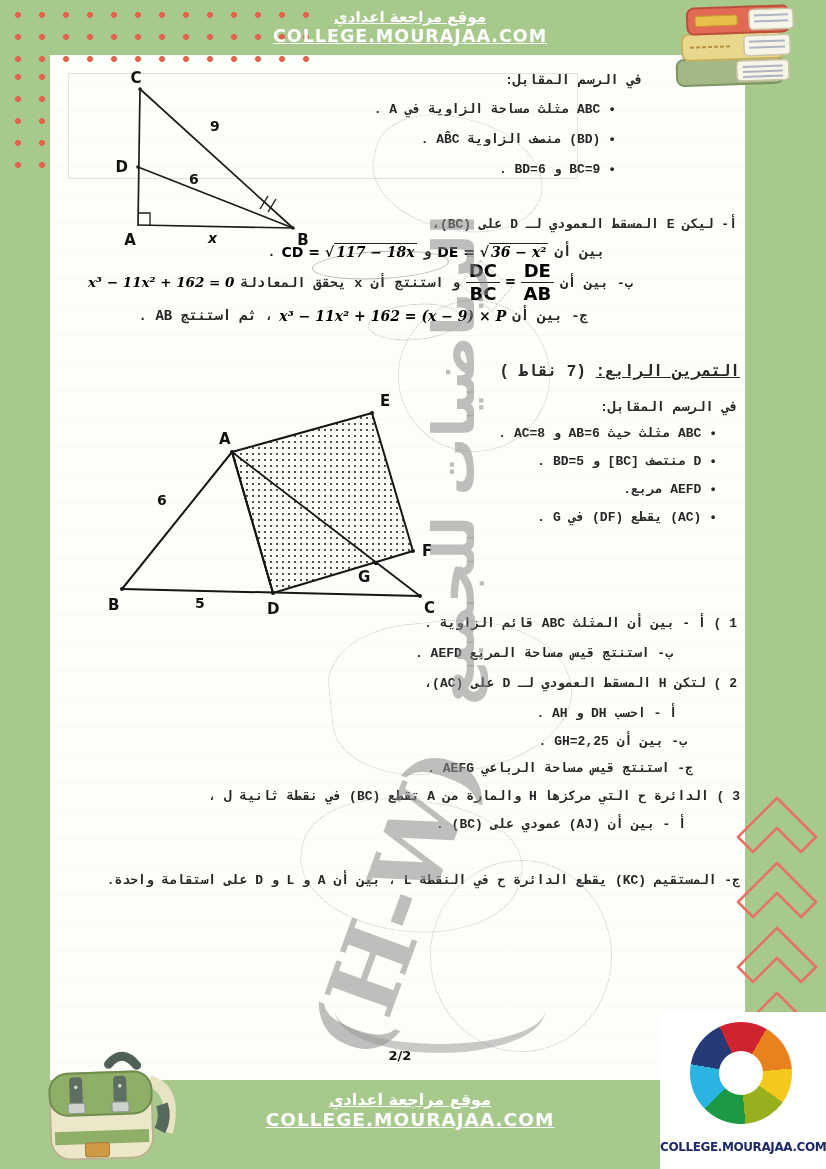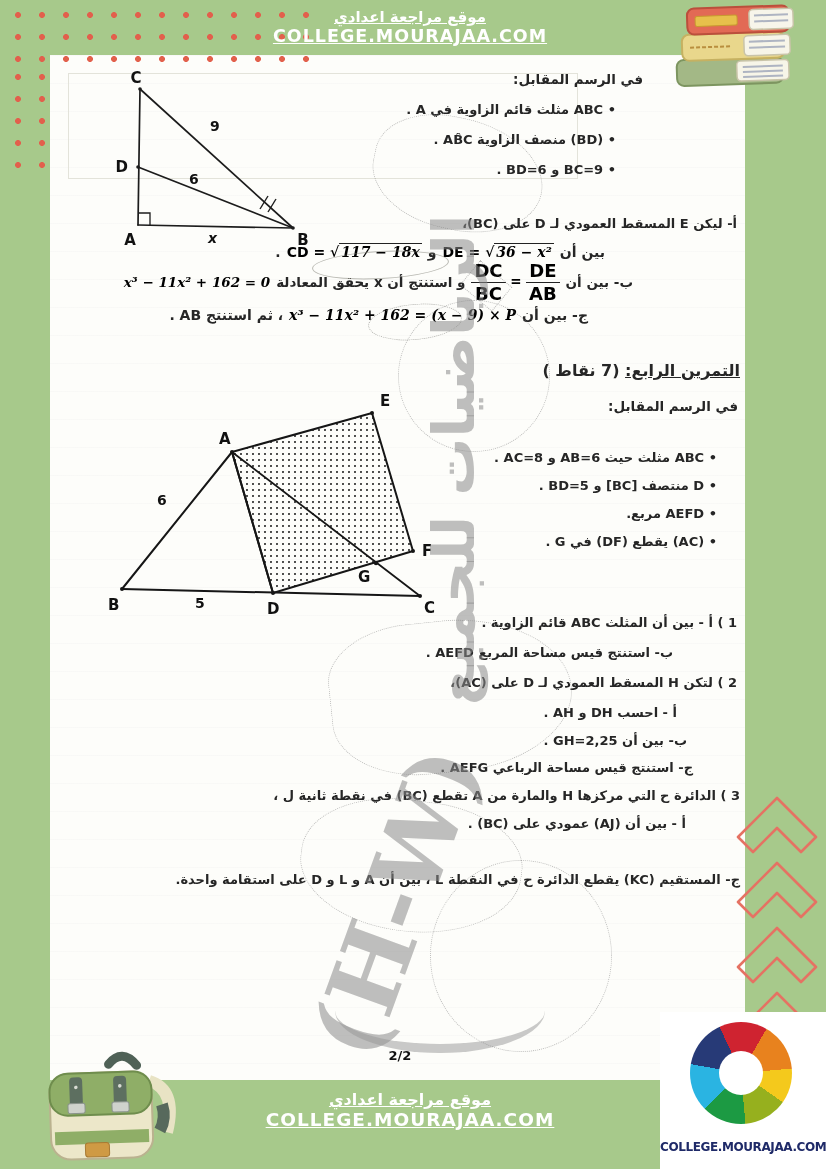--- a/index.html
+++ b/index.html
@@ -9,21 +9,21 @@
   .dots{background-image:radial-gradient(circle,#e2604c 2.6px,rgba(226,96,76,0) 3.3px);
         background-size:24px 22px;background-position:6px 4px;}
   .page{position:absolute;left:50px;top:55px;width:695px;height:1025px;background:#fdfdfa;z-index:1;}
   .page::after{content:"";position:absolute;inset:0;
         background:repeating-linear-gradient(180deg,rgba(90,90,120,.028) 0 1px,rgba(0,0,0,0) 1px 28px);}
   .sitehead{z-index:9;text-align:center;color:#fff;}
   .sitehead .l1{font-size:15px;font-weight:bold;text-decoration:underline;}
   .sitehead .l2{font-size:17.5px;font-weight:bold;text-decoration:underline;letter-spacing:1px;}
   .sitefoot .l1{font-size:16px;}
   .sitefoot .l2{font-size:18.5px;}
-  .ar{direction:rtl;white-space:nowrap;font-weight:600;color:#262626;z-index:5;}
+  .ar{direction:rtl;white-space:nowrap;font-weight:600;color:#262626;z-index:5;font-family:Liberation Mono, monospace;}
   .f13{font-size:13px;} .f135{font-size:13.5px;} .f14{font-size:14px;}
   .bullets .bl{line-height:21px;margin-bottom:9px;}
   .bullets .bl::before{content:"•  ";font-weight:bold;}
   .bullets4 .bl{line-height:20px;margin-bottom:8px;}
   .mline{display:flex;direction:rtl;align-items:center;gap:6px;white-space:nowrap;z-index:5;}
   .eq{direction:ltr;display:inline-block;font-family:"DejaVu Serif",serif;font-style:italic;
       font-weight:600;color:#000000;unicode-bidi:isolate;}
   .mvar{font-style:normal;font-family:"DejaVu Sans",sans-serif;}
   .rbar{border-top:1.6px solid #222;display:inline-block;padding:0 2px;line-height:1.15;}
   .frac{display:inline-flex;flex-direction:column;align-items:center;vertical-align:middle;
@@ -108,21 +108,21 @@
       <text x="243" y="177" text-anchor="middle">B</text>
       <text x="150" y="63" font-size="14">9</text>
       <text x="129" y="116" font-size="14">6</text>
       <text x="148" y="175" font-size="14" font-style="italic" font-family="DejaVu Serif,serif">x</text>
     </g>
   </svg>
 
   <div class="abs ar f135" style="right:183px;top:71px;">في الرسم المقابل:</div>
 
   <div class="abs ar f13 bullets" style="right:210px;top:99px;">
-    <div class="bl"><span>ABC مثلث قائم الزاوية في A .</span></div>
+    <div class="bl"><span>ABC مثلث مساحة الزاوية في A .</span></div>
     <div class="bl"><span>(BD) منصف الزاوية AB̂C .</span></div>
     <div class="bl"><span>BC=9 و BD=6 .</span></div>
   </div>
 
   <div class="abs ar f13" style="right:89px;top:216px;">أ- ليكن E المسقط العمودي لـ D على (BC)،</div>
 
   <div class="abs mline f14" style="right:221px;top:243px;">
     <span class="ar">بين أن</span>
     <span class="eq"><span class="mvar">DE =</span> √<span class="rbar">36 − x²</span></span>
     <span class="ar">و</span>
@@ -156,21 +156,21 @@
   <div class="oval" style="left:312px;top:251px;width:135px;height:26px;border:1px solid rgba(120,120,110,.5);transform:rotate(-3deg);"></div>
   <div class="oval" style="left:368px;top:304px;width:92px;height:34px;border:1.4px dotted rgba(110,110,105,.55);transform:rotate(-5deg);"></div>
 
   <div class="abs ar" style="right:86px;top:361px;font-size:16px;">
     <span class="title-u">التمرين الرابع:</span>
     <span>(7  نقاط )</span>
   </div>
 
   <div class="abs ar f135" style="right:88px;top:398px;">في الرسم المقابل:</div>
 
-  <div class="abs ar f13 bullets bullets4" style="right:109px;top:448px;margin-left:27px;">
+  <div class="abs ar f13 bullets bullets4" style="right:109px;top:424px;margin-left:27px;">
     <div class="bl"><span>ABC مثلث حيث AB=6 و AC=8 .</span></div>
     <div class="bl"><span>D منتصف [BC] و BD=5 .</span></div>
     <div class="bl"><span>AEFD مربع.</span></div>
     <div class="bl"><span>(AC) يقطع (DF) في G .</span></div>
   </div>
 
   <svg class="abs" style="left:95px;top:392px;z-index:4" width="370" height="235" viewBox="0 0 370 235">
     <defs>
       <pattern id="sqdots" width="6" height="6" patternUnits="userSpaceOnUse">
         <circle cx="2" cy="2" r="1.05" fill="#222"></circle>

